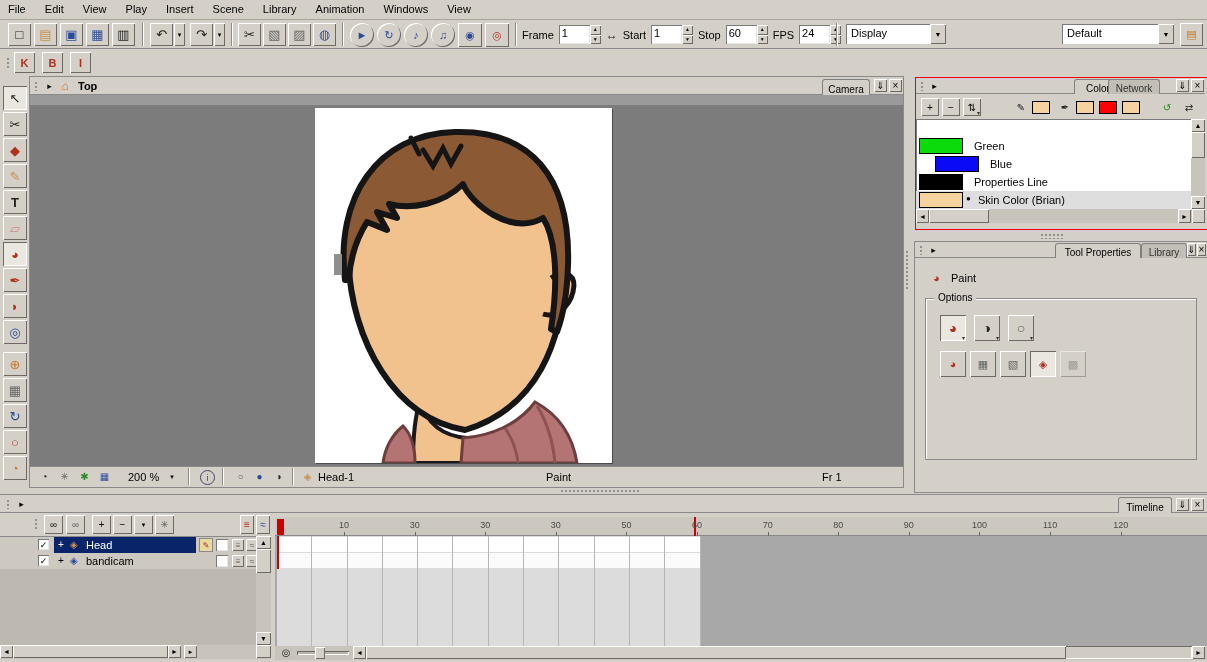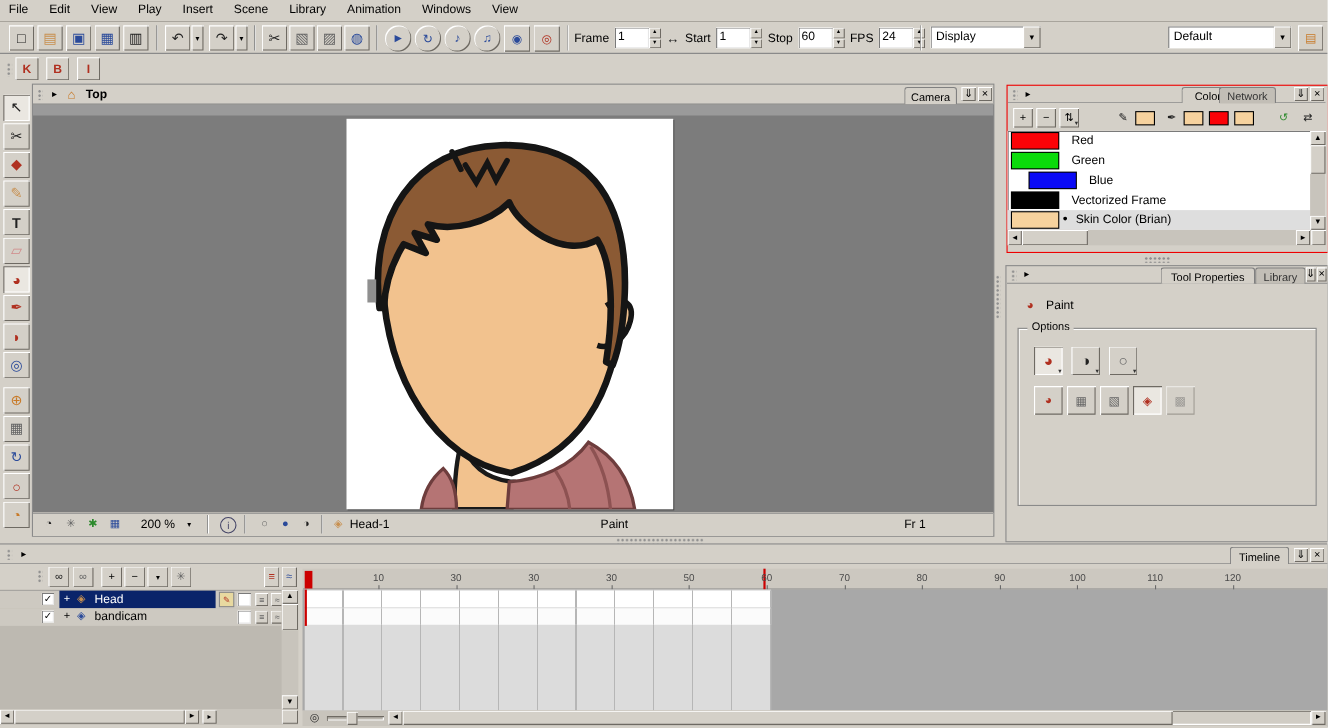--- a/index.html
+++ b/index.html
@@ -365,35 +365,31 @@
       <div class="abs swatch-chip" style="left: 184px; top: 7px; width: 16px; height: 11px; background-color: rgb(251, 2, 7);"></div>
       <div class="abs swatch-chip" style="left: 207px; top: 7px; width: 16px; height: 11px; background-color: rgb(246, 210, 158);"></div>
       <div class="abs icon-btn mini" style="left:242px;top:3px;width:18px;height:18px;">
           <span class="c-green">↺</span>
         </div>
       <div class="abs icon-btn mini" style="left:264px;top:3px;width:18px;height:18px;">
           <span class="c-dark">⇄</span>
         </div>
     </div>
     <div class="abs" style="left:0;top:41px;width:289px;height:90px;background:#ffffff;box-shadow:inset 1px 1px 0 #7a7a7a;">
-      <div class="abs" style="left:0;top:0;width:275px;height:18px;">
-        <div class="abs swatch-chip" style="left: 4px; top: 2px; width: 42px; height: 14px; background-color: rgb(251, 2, 7);"></div>
-        <span class="abs" style="left:58px;top:3px;">Red</span>
-      </div>
       <div class="abs" style="left:0;top:18px;width:275px;height:18px;">
         <div class="abs swatch-chip" style="left: 4px; top: 2px; width: 42px; height: 14px; background-color: rgb(11, 219, 11);"></div>
         <span class="abs" style="left:58px;top:3px;">Green</span>
       </div>
       <div class="abs" style="left:0;top:36px;width:327px;height:18px;margin-left:16px;">
         <div class="abs swatch-chip" style="left: 4px; top: 2px; width: 42px; height: 14px; background-color: rgb(10, 10, 246);"></div>
         <span class="abs" style="left:58px;top:3px;">Blue</span>
       </div>
       <div class="abs" style="left:0;top:54px;width:275px;height:18px;">
         <div class="abs swatch-chip" style="left: 4px; top: 2px; width: 42px; height: 14px; background-color: rgb(0, 0, 0);"></div>
-        <span class="abs" style="left:58px;top:3px;">Vectorized Frame</span>
+        <span class="abs" style="left:58px;top:3px;">Properties Line</span>
       </div>
       <div class="abs" style="left:0;top:72px;width:275px;height:18px;background:#dedede;">
         <div class="abs swatch-chip" style="left: 4px; top: 2px; width: 42px; height: 14px; background-color: rgb(246, 210, 158);"></div>
         <span class="abs" style="left:50px;top:3px;font-size:8px;">●</span>
         <span class="abs" style="left:62px;top:3px;">Skin Color (Brian)</span>
       </div>
       <div class="abs" style="left:275px;top:0;width:14px;height:90px;background:#c8c4bc;">
         <div class="abs icon-btn raised" style="left:0;top:0;width:14px;height:13px;font-size:7px;">
             <span>▲</span>
           </div>

